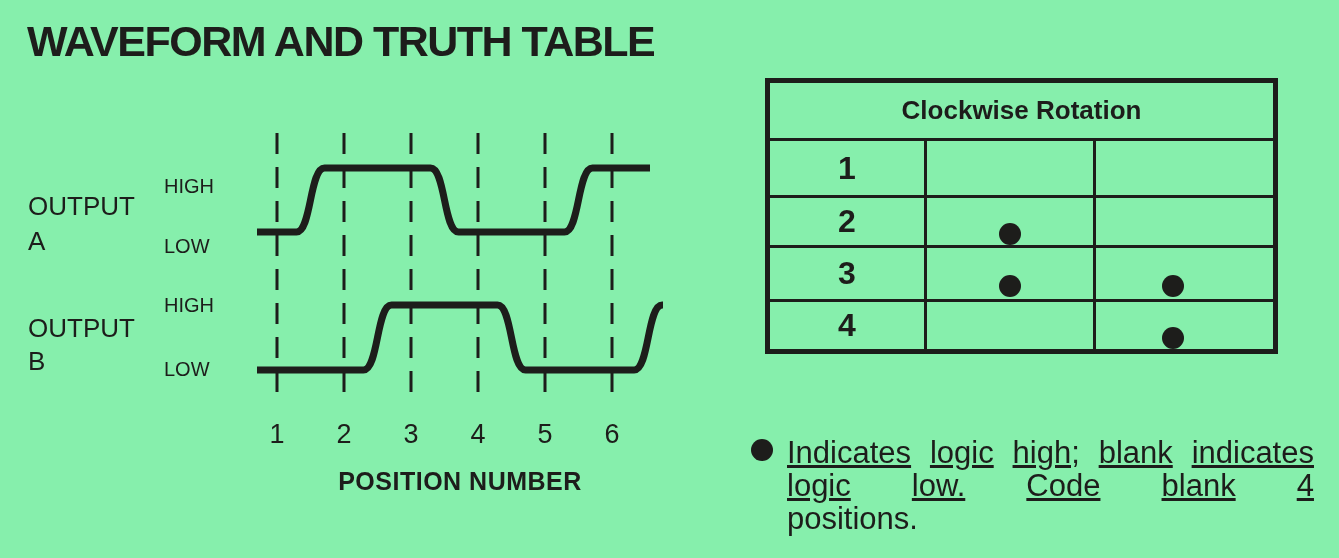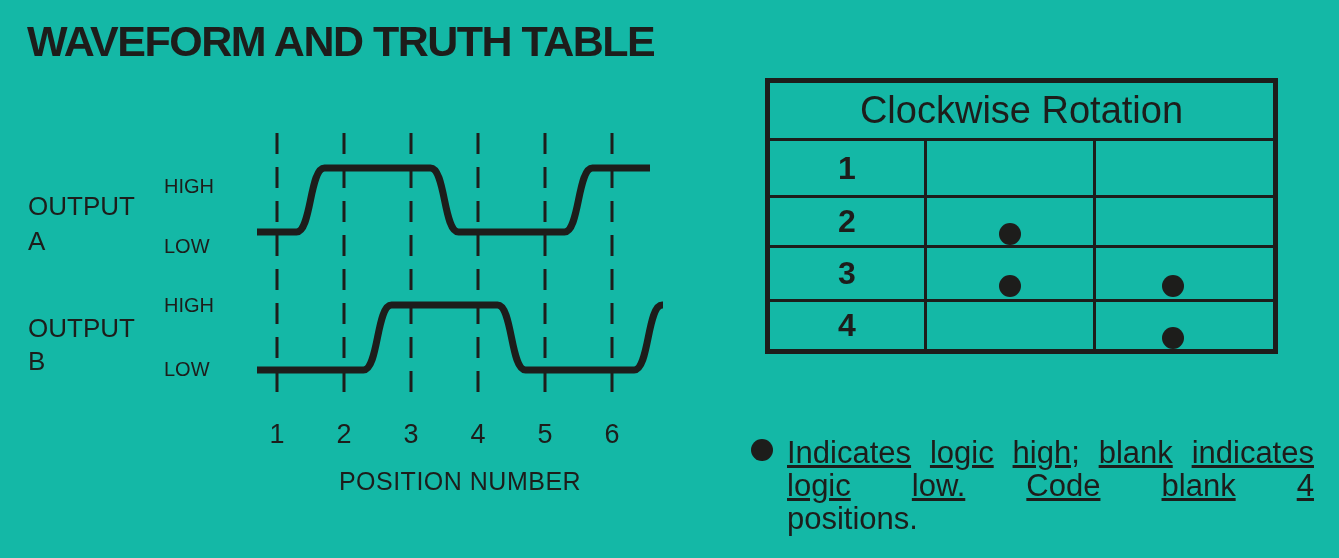--- a/index.html
+++ b/index.html
@@ -1,17 +1,17 @@
 <!DOCTYPE html>
 <html><head>
 <meta charset="utf-8">
 <style>
   html,body{margin:0;padding:0;background:#fff;}
   #canvas{
-    position:relative;width:1339px;height:558px;background:#14b8a6;
+    position:relative;width:1339px;height:558px;background:#86efac;
     font-family:"Liberation Sans", sans-serif;color:#1d1d1b;overflow:hidden;
   }
   
   #page-title{
     position:absolute;left:27px;top:18px;margin:0;
     font-size:43px;line-height:46px;font-weight:bold;letter-spacing:-1.5px;
     white-space:nowrap;
   }
   
   #wave-svg{position:absolute;left:0;top:0;}
@@ -19,29 +19,29 @@
   .wave{stroke:#1d1d1b;stroke-width:7;fill:none;stroke-linejoin:round;stroke-linecap:butt;}
   
   .sig-label{position:absolute;width:116px;font-size:26px;}
   #sig-label-0{left:28px;top:189px;line-height:35px;}
   #sig-label-1{left:28px;top:312px;line-height:33px;}
   .lvl-label{position:absolute;left:164px;font-size:20px;line-height:28px;}
   #high-a{top:172px;} #low-a{top:232px;} #high-b{top:291px;} #low-b{top:355px;}
   
   .tick-label{position:absolute;width:44px;top:420px;text-align:center;font-size:27px;line-height:28px;}
   #x-axis-title{position:absolute;left:310px;top:467px;width:300px;text-align:center;
-    font-size:25px;line-height:28px;letter-spacing:0.5px;white-space:nowrap;}
+    font-size:25px;line-height:28px;letter-spacing:0.5px;white-space:nowrap;font-weight:bold;}
   
   #truth-table{
     position:absolute;left:765px;top:78px;border-collapse:collapse;table-layout:fixed;
     border:5px solid #1d1d1b;
   }
   #truth-table th,#truth-table td{border:3px solid #1d1d1b;padding:0;text-align:center;position:relative;}
   #truth-table thead tr:nth-child(2) th{border-bottom-width:4px;}
-  #table-title-cell{height:55px;font-size:38px;font-weight:normal;}
+  #table-title-cell{height:55px;font-size:26px;font-weight:bold;}
   .col-head{height:58px;font-size:33px;font-weight:bold;vertical-align:middle;padding-bottom:12px !important;}
   .pos-cell{font-size:32px;font-weight:bold;vertical-align:middle;}
   #truth-table tbody tr:nth-child(1){height:57px;}
   #truth-table tbody tr:nth-child(2){height:50px;}
   #truth-table tbody tr:nth-child(3){height:54px;}
   #truth-table tbody tr:nth-child(4){height:51px;}
   .dot{
     position:absolute;width:22px;height:22px;border-radius:50%;background:#1d1d1b;
     left:50%;top:50%;transform:translate(-50%,1px);
   }

